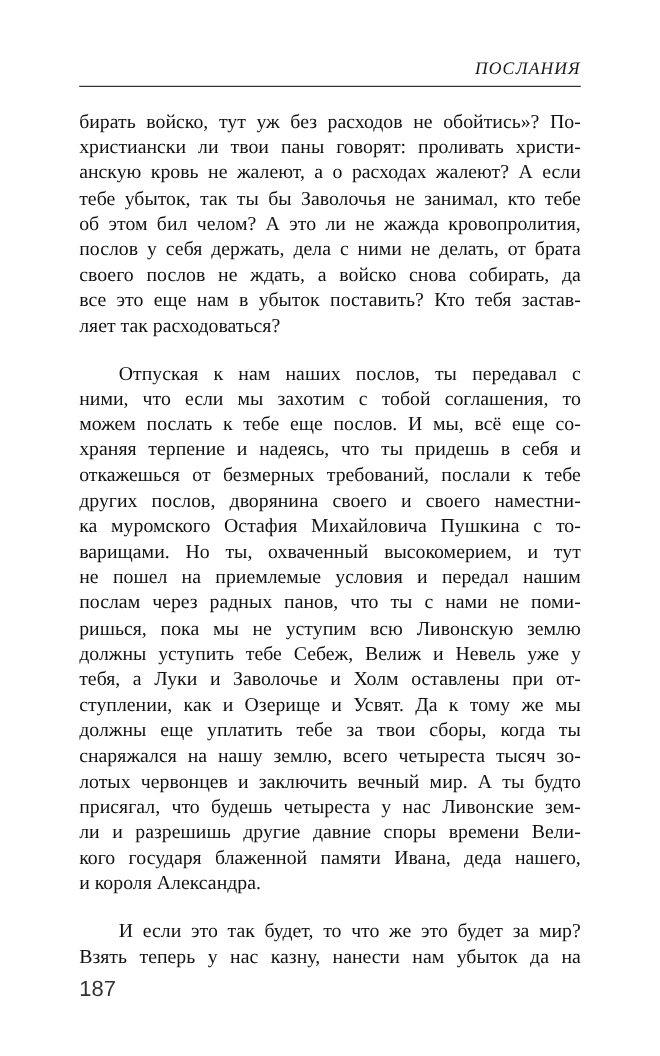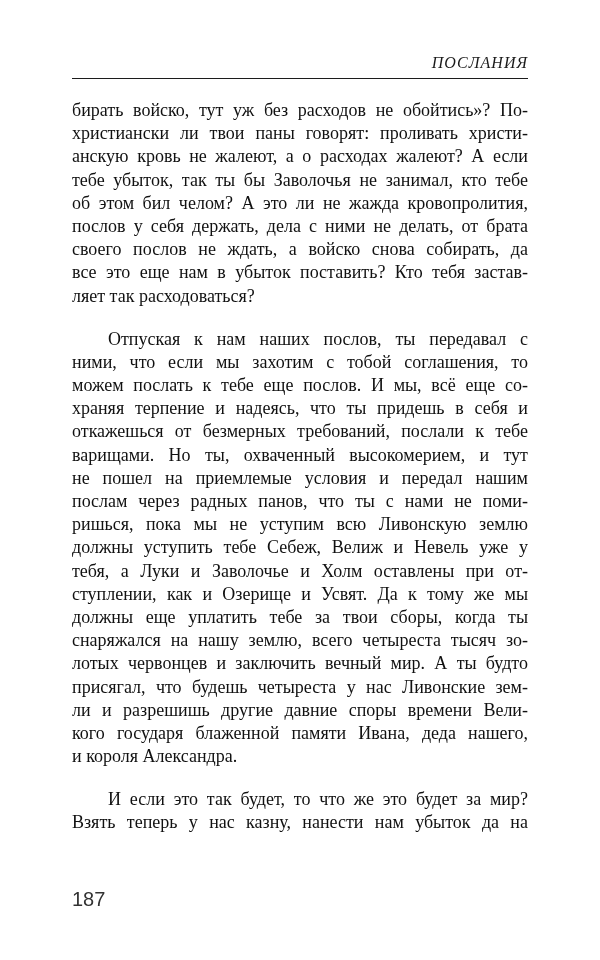--- a/index.html
+++ b/index.html
@@ -81,20 +81,22 @@
       <div class="line">об этом бил челом? А это ли не жажда кровопролития,</div>
       <div class="line">послов у себя держать, дела с ними не делать, от брата</div>
       <div class="line">своего послов не ждать, а войско снова собирать, да</div>
       <div class="line">все это еще нам в убыток поставить? Кто тебя застав-</div>
       <div class="line para-end">ляет так расходоваться?</div>
       <div class="line indent">Отпуская к нам наших послов, ты передавал с</div>
       <div class="line">ними, что если мы захотим с тобой соглашения, то</div>
       <div class="line">можем послать к тебе еще послов. И мы, всё еще со-</div>
       <div class="line">храняя терпение и надеясь, что ты придешь в себя и</div>
       <div class="line">откажешься от безмерных требований, послали к тебе</div>
+      <div class="line">других послов, дворянина своего и своего наместни-</div>
+      <div class="line">ка муромского Остафия Михайловича Пушкина с то-</div>
       <div class="line">варищами. Но ты, охваченный высокомерием, и тут</div>
       <div class="line">не пошел на приемлемые условия и передал нашим</div>
       <div class="line">послам через радных панов, что ты с нами не поми-</div>
       <div class="line">ришься, пока мы не уступим всю Ливонскую землю</div>
       <div class="line">должны уступить тебе Себеж, Велиж и Невель уже у</div>
       <div class="line">тебя, а Луки и Заволочье и Холм оставлены при от-</div>
       <div class="line">ступлении, как и Озерище и Усвят. Да к тому же мы</div>
       <div class="line">должны еще уплатить тебе за твои сборы, когда ты</div>
       <div class="line">снаряжался на нашу землю, всего четыреста тысяч зо-</div>
       <div class="line">лотых червонцев и заключить вечный мир. А ты будто</div>

